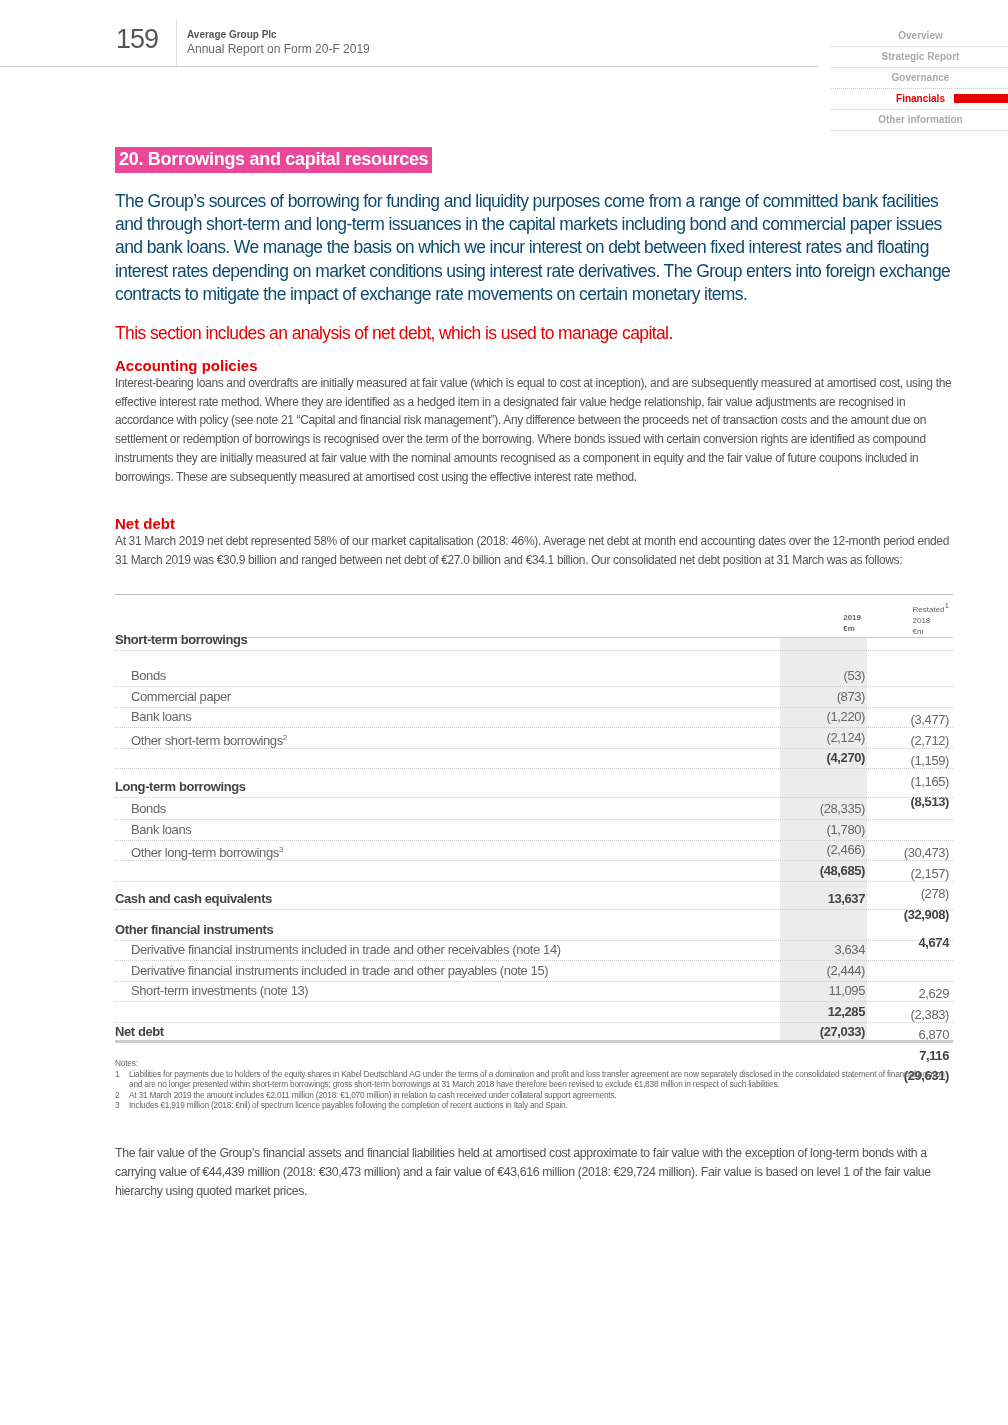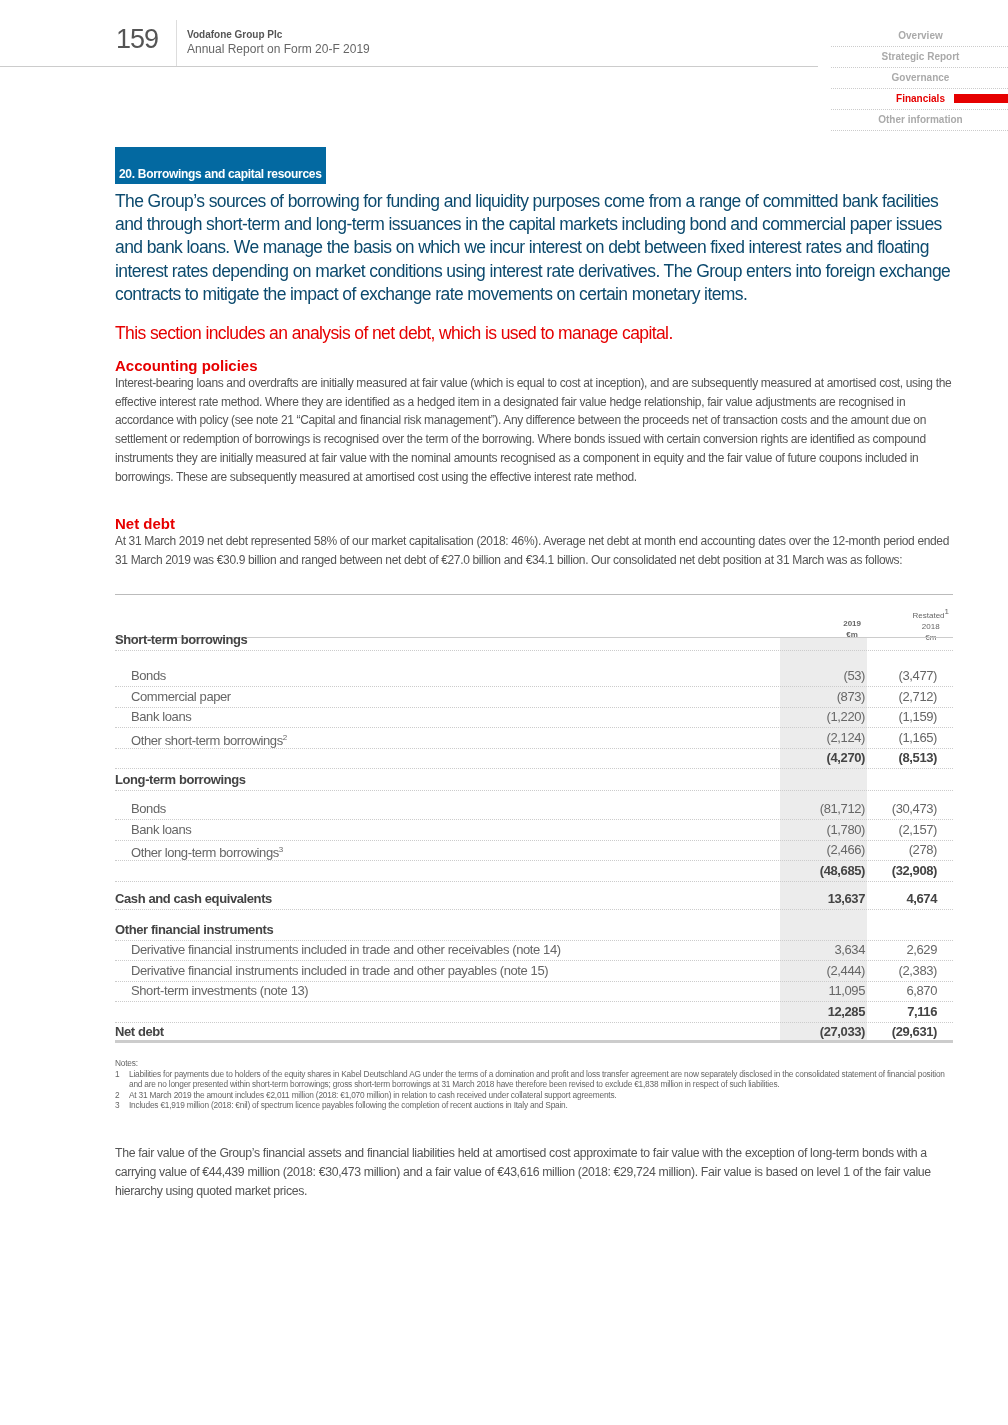--- a/index.html
+++ b/index.html
@@ -12,59 +12,59 @@
   .company { position: absolute; left: 187px; top: 29px; font-size: 10px; font-weight: bold; color: #555; }
   .report { position: absolute; left: 187px; top: 42px; font-size: 12px; color: #666; }
   .hdr-line { position: absolute; left: 0; top: 66px; width: 818px; height: 1px; background: #ccc; }
 
   .nav { position: absolute; left: 831px; top: 26px; width: 179px; text-align: center; }
   .nav-item { height: 21px; line-height: 19px; font-size: 10px; font-weight: bold; color: #aaa; border-bottom: 1px dotted #ccc; position: relative; }
   .nav-item.active { color: #e60000; }
   .nav-bar { position: absolute; right: 0; top: 5px; width: 56px; height: 9px; background: #e60000; }
 
   
-  .section-title { position: absolute; left: 115px; top: 147px; background: #0369a1; color: #fff; font-size: 12px; font-weight: bold; padding: 20px 4px 3px 4px; letter-spacing: -0.3px; }
+  .section-title { position: absolute; left: 115px; top: 147px; background: #ec4899; color: #fff; font-size: 18px; font-weight: bold; padding: 2px 4px 3px 4px; letter-spacing: -0.3px; }
 
   .intro { position: absolute; left: 115px; top: 190px; width: 840px; font-size: 17.5px; line-height: 23.2px; color: #0c4a6e; letter-spacing: -0.6px; font-weight: 300; }
   .intro2 { position: absolute; left: 115px; top: 323px; width: 840px; font-size: 17.5px; color: #e60000; letter-spacing: -0.6px; }
 
   .subhead { position: absolute; left: 115px; font-size: 15px; font-weight: bold; color: #e60000; }
   .body-text { position: absolute; left: 115px; width: 840px; font-size: 12px; line-height: 18.7px; color: #555; letter-spacing: -0.35px; }
 
   
   .tbl { position: absolute; left: 115px; top: 594px; width: 838px; }
   .tbl-topline { position: absolute; left: 0; top: 0; width: 838px; height: 1px; background: #bbb; }
   .shade { position: absolute; left: 665px; top: 44px; width: 87px; height: 402px; background: #ececec; }
-  .col-hdr { position: absolute; font-size: 8px; color: #666; text-align: center; line-height: 11px; margin-top: 6px; }
+  .col-hdr { position: absolute; font-size: 8px; color: #666; text-align: left; line-height: 11px; }
   .col-hdr.c19 { right: 92px; top: 18px; font-weight: bold; }
   .col-hdr.c18 { right: 4px; top: 6px; }
   .hdr-underline { position: absolute; left: 0; top: 43px; width: 838px; height: 1px; background: #ccc; }
 
   .row { position: absolute; left: 0; width: 838px; height: 20.5px; border-bottom: 1px dotted #ccc; font-size: 13px; line-height: 20px; letter-spacing: -0.4px; }
   .row .lbl { position: absolute; left: 0; color: #555; }
   .row.sub .lbl { left: 16px; color: #666; }
   .row.head .lbl { font-weight: bold; color: #444; }
   .row .v19 { position: absolute; right: 88px; text-align: right; color: #666; }
-  .row .v18 { position: absolute; right: 16px; text-align: right; color: #666; }
+  .row .v18 { position: absolute; right: 4px; text-align: right; color: #666; margin-top: 44px; }
   .row.total .v19, .row.total .v18, .row.bold .v19, .row.bold .v18 { font-weight: bold; color: #444; }
   .row.bold .lbl { font-weight: bold; color: #444; }
   .row.final { border-bottom: 3px solid #ccc; }
   sup { font-size: 8px; }
 
   .notes { position: absolute; left: 115px; top: 1058px; width: 840px; font-size: 8.3px; line-height: 10.6px; color: #666; letter-spacing: -0.2px; }
   .note-item { display: flex; }
   .note-num { width: 14px; flex: none; }
   .closing { position: absolute; left: 115px; top: 1144px; width: 840px; font-size: 12.3px; line-height: 19px; color: #555; letter-spacing: -0.35px; }
 </style>
 </head>
 <body>
 
 <div class="page-num">159</div>
 <div class="hdr-divider"></div>
-<div class="company">Vodafone Group Plc</div>
+<div class="company">Average Group Plc</div>
 <div class="report">Annual Report on Form 20-F 2019</div>
 <div class="hdr-line"></div>
 
 <nav class="nav">
   <div class="nav-item"><span>Overview</span></div>
   <div class="nav-item"><span>Strategic Report</span></div>
   <div class="nav-item"><span>Governance</span></div>
   <div class="nav-item active"><span>Financials</span><div class="nav-bar"></div></div>
   <div class="nav-item"><span>Other information</span></div>
 </nav>
@@ -116,28 +116,28 @@
       <div class="row sub" style="top: 134px;">
         <span class="lbl"><span>Other short-term borrowings</span><sup>2</sup></span>
         <span class="v19">(2,124)</span>
         <span class="v18">(1,165)</span>
       </div>
       <div class="row total" style="top: 154px;">
         <span class="lbl"></span>
         <span class="v19">(4,270)</span>
         <span class="v18">(8,513)</span>
       </div>
-      <div class="row head" style="top: 176px;">
+      <div class="row head" style="top: 183px;">
         <span class="lbl">Long-term borrowings</span>
         <span class="v19"></span>
         <span class="v18"></span>
       </div>
       <div class="row sub" style="top: 205px;">
         <span class="lbl">Bonds</span>
-        <span class="v19">(81,712)</span>
+        <span class="v19">(28,335)</span>
         <span class="v18">(30,473)</span>
       </div>
       <div class="row sub" style="top: 226px;">
         <span class="lbl">Bank loans</span>
         <span class="v19">(1,780)</span>
         <span class="v18">(2,157)</span>
       </div>
       <div class="row sub" style="top: 246px;">
         <span class="lbl"><span>Other long-term borrowings</span><sup>3</sup></span>
         <span class="v19">(2,466)</span>

